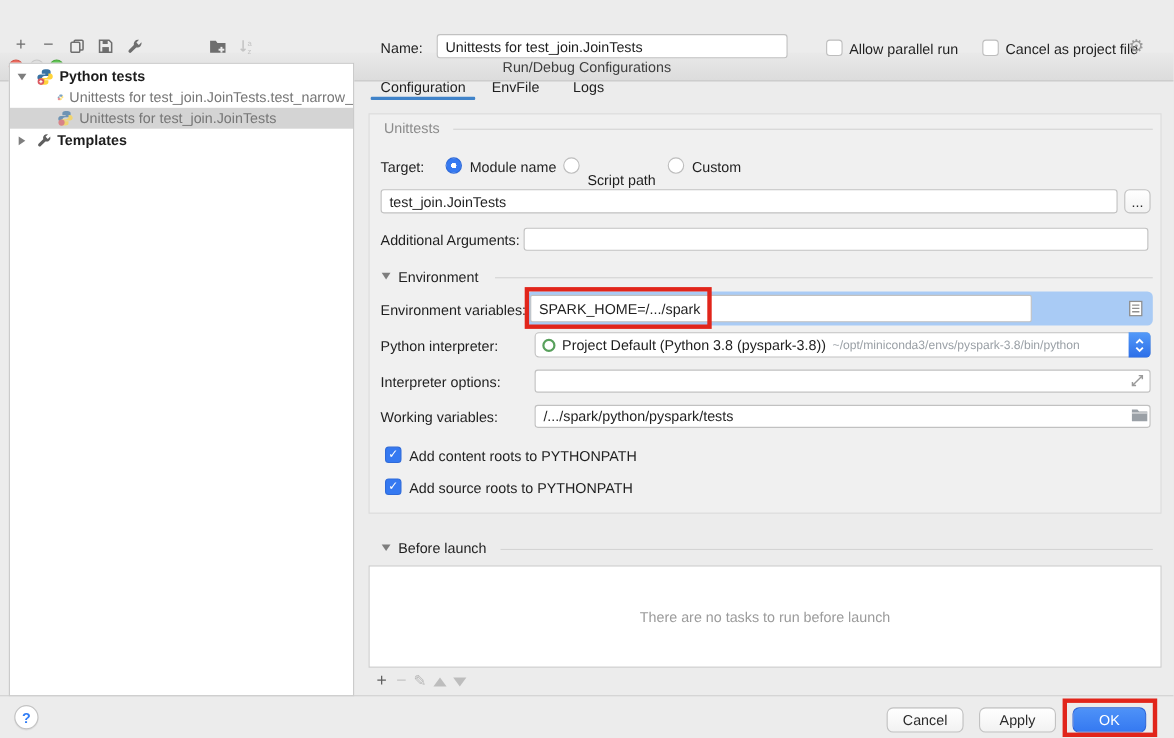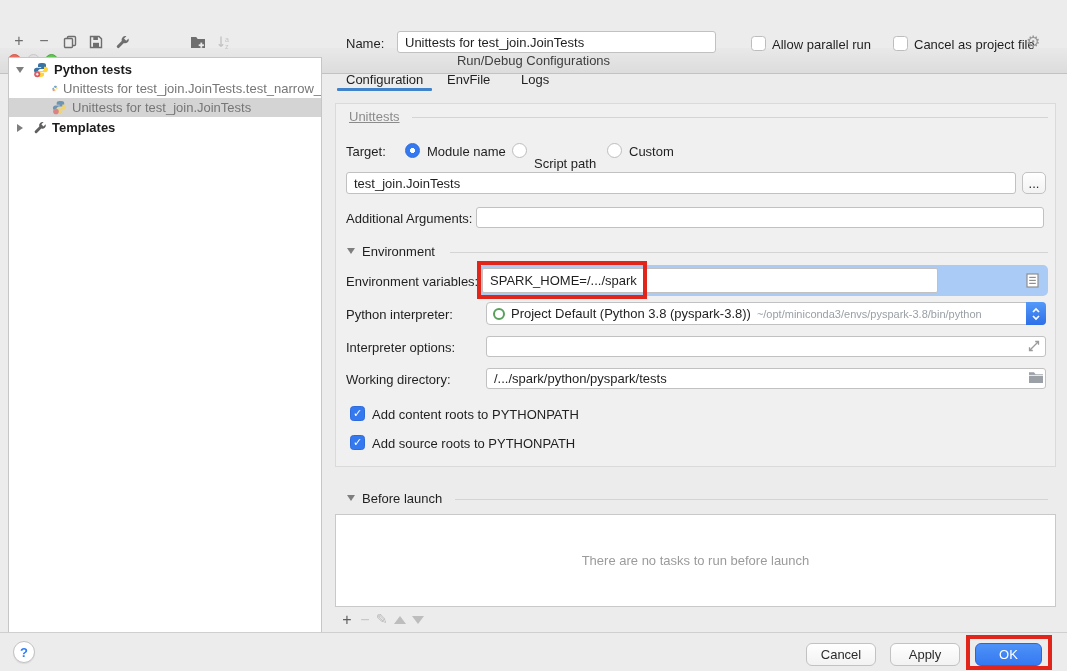--- a/index.html
+++ b/index.html
@@ -41,21 +41,21 @@
     display:flex;align-items:center;white-space:nowrap;overflow:hidden;}
   .btn{background:linear-gradient(#ffffff,#f2f2f2);border:1px solid #c2c2c2;border-radius:6px;
     display:flex;align-items:center;justify-content:center;color:#2b2b2b;cursor:default;}
   .btn.primary{background:linear-gradient(#4e92f8,var(--accent));border-color:#2c64d9;color:#fff;}
   .cb{width:15px;height:15px;border-radius:3.5px;background:#fff;border:1px solid #bdbdbd;}
   .cb.checked{background:var(--accent);border-color:#2e6ad9;color:#fff;font-size:11px;font-weight:bold;
     display:flex;align-items:center;justify-content:center;line-height:1;}
   .radio{width:15px;height:15px;border-radius:50%;background:#fff;border:1px solid #bdbdbd;}
   .radio.sel{background:radial-gradient(circle at 50% 50%, #fff 0 2.4px, var(--accent) 2.6px);border-color:#2e6ad9;}
   .grouppanel{background:#f0f0f0;border:1px solid #dadada;}
-  .sectlabel{color:#8b8b8b;text-decoration:underline;}
+  .sectlabel{color:#8b8b8b;}
   .rule{height:1px;background:#d4d4d4;}
   .annot{border:4px solid var(--annotation);background:transparent;z-index:30;}
   .focusring{background:var(--focus-ring);border-radius:5px;}
   .graypath{color:#9aa0a6;font-size:11px;margin-left:6px;}
   .emptytext{color:#9b9b9b;}
   .tab{color:#1f1f1f;cursor:default;}
   .underline{height:3px;background:var(--tab-underline);border-radius:1px;}
   .help{width:22px;height:22px;border-radius:50%;background:#fff;border:1px solid #c3c3c3;
     color:#2f7cf6;font-weight:bold;display:flex;align-items:center;justify-content:center;box-shadow:0 1px 1px rgba(0,0,0,.08);}
   svg{display:block;}
@@ -217,21 +217,21 @@
 <div class="abs" style="left:346px;top:340px">Interpreter options:</div>
 <div class="abs field" style="left:486px;top:336px;width:560px;height:21px">
   <span></span>
 </div>
 <div class="abs" style="left:1028px;top:340px">
   <svg width="12" height="12" viewBox="0 0 12 12">
       <path d="M7.2 1.5h3.3v3.3M10.5 1.5 1.5 10.5M1.5 7.2v3.3h3.3" stroke="#9a9a9a" stroke-width="1.3" fill="none"></path>
     </svg>
 </div>
 
-<div class="abs" style="left:346px;top:372px">Working directory:</div>
+<div class="abs" style="left:346px;top:372px">Working variables:</div>
 <div class="abs field" style="left:486px;top:368px;width:560px;height:21px">
   <span>/.../spark/python/pyspark/tests</span>
 </div>
 <div class="abs" style="left:1028px;top:371px">
   <svg width="16" height="13" viewBox="0 0 16 13">
       <path d="M1 1.2h5l1.5 2H15V12H1z" fill="#9aa0a6"></path>
       <path d="M1 4.4h14" stroke="#f0f0f0" stroke-width="1"></path>
     </svg>
 </div>
 

